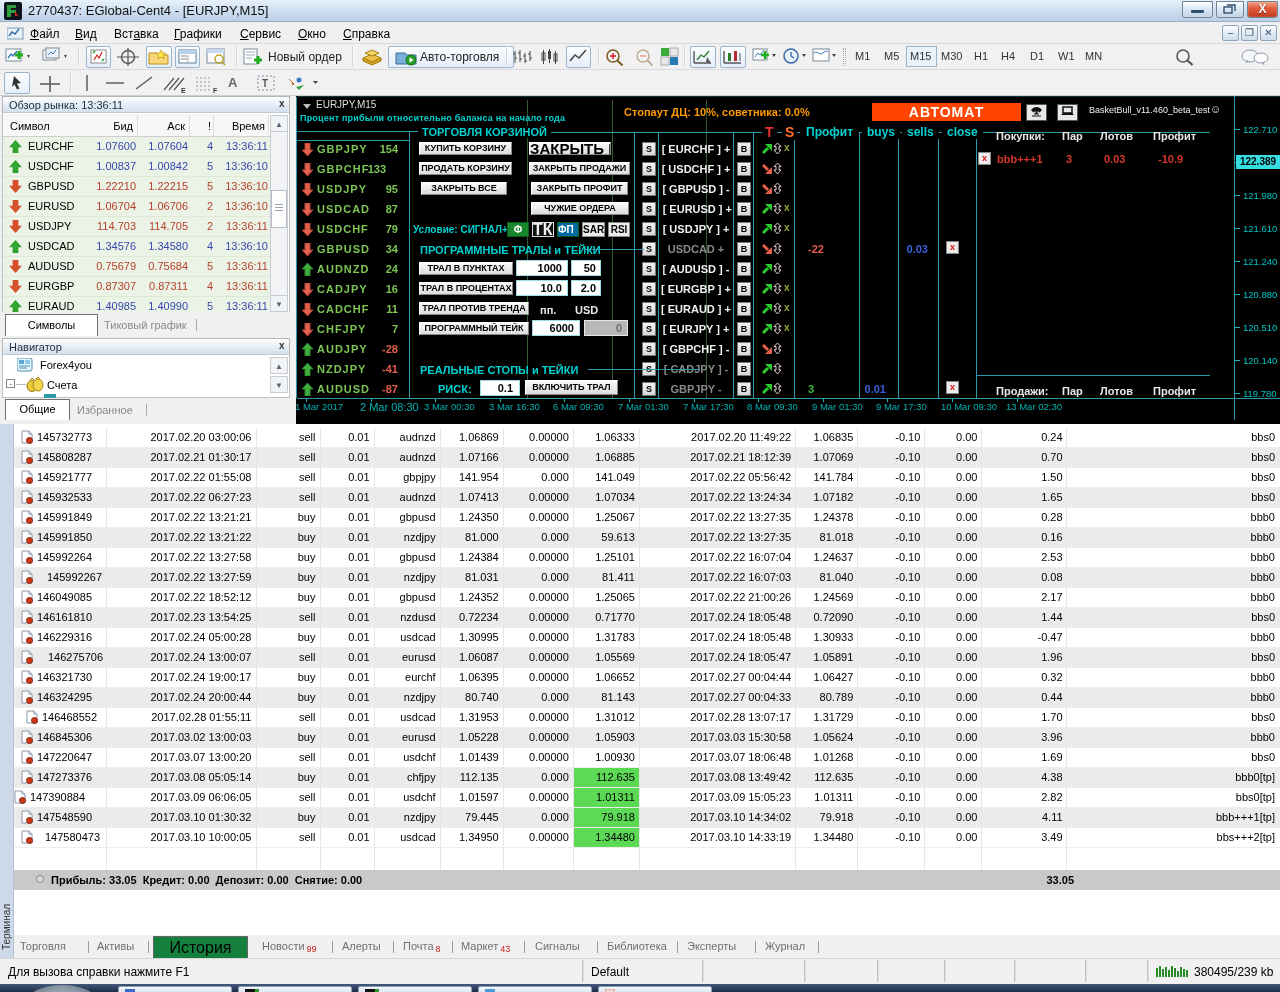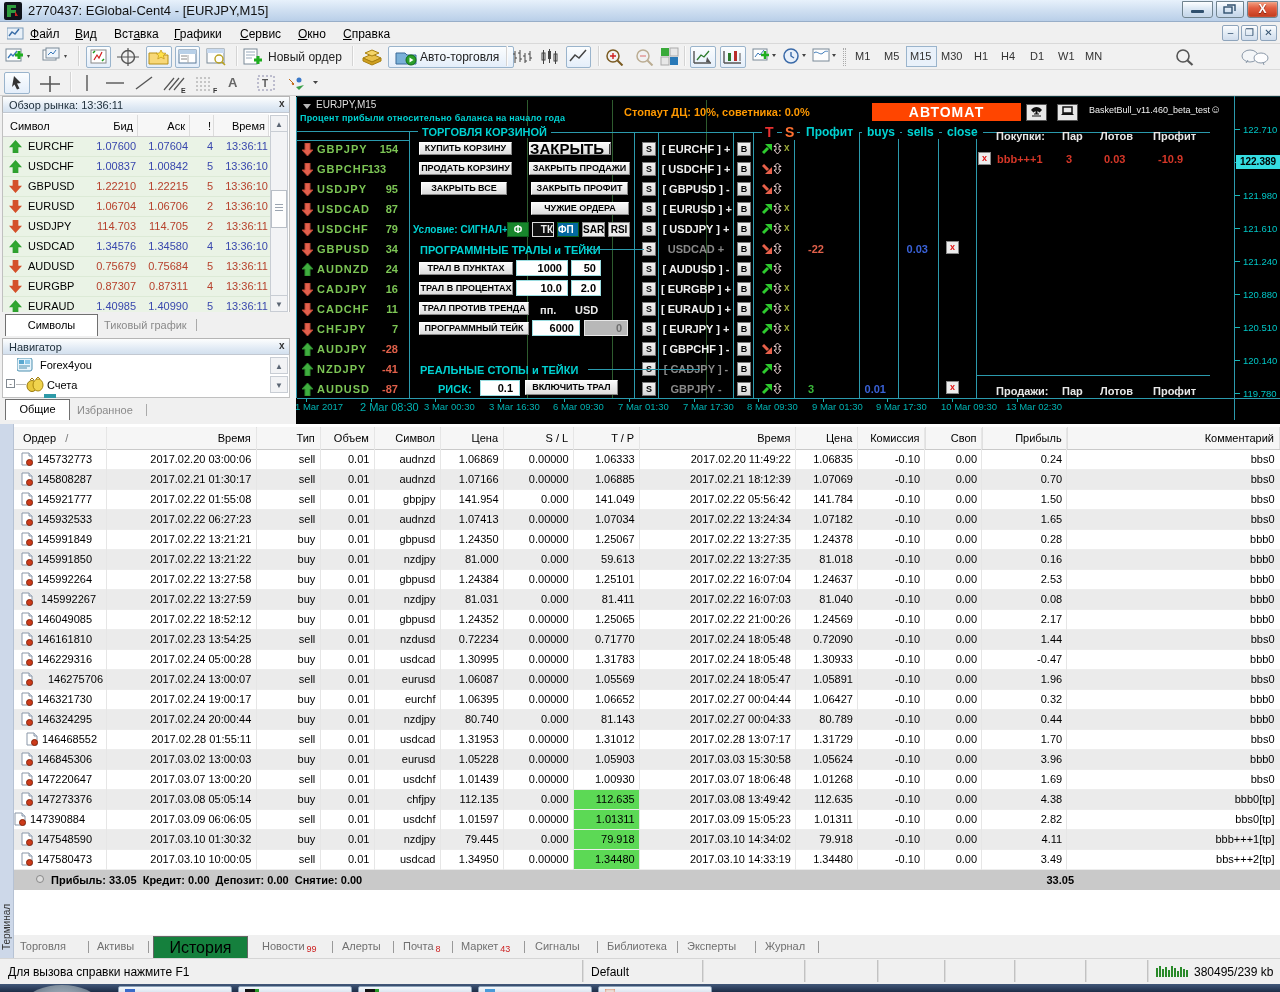--- a/index.html
+++ b/index.html
@@ -667,21 +667,21 @@
       </svg></div>
 <div class="ca btn3" style="left:127px;top:46px;width:93px;height:13px;font-size:9px;line-height:11px">КУПИТЬ КОРЗИНУ</div>
 <div class="ca btn3" style="left:237px;top:46px;width:82px;height:13px;font-size:15px;line-height:11px">ЗАКРЫТЬ ПОКУПКИ</div>
 <div class="ca btn3" style="left:127px;top:66px;width:93px;height:13px;font-size:9px;line-height:11px">ПРОДАТЬ КОРЗИНУ</div>
 <div class="ca btn3" style="left:237px;top:66px;width:101px;height:13px;font-size:9px;line-height:11px">ЗАКРЫТЬ ПРОДАЖИ</div>
 <div class="ca btn3" style="left:129px;top:86px;width:86px;height:13px;font-size:9px;line-height:11px">ЗАКРЫТЬ ВСЕ</div>
 <div class="ca btn3" style="left:239px;top:86px;width:97px;height:13px;font-size:9px;line-height:11px">ЗАКРЫТЬ ПРОФИТ</div>
 <div class="ca btn3" style="left:239px;top:106px;width:98px;height:13px;font-size:9px;line-height:11px">ЧУЖИЕ ОРДЕРА</div>
 <div class="ca cyt" style="left:121px;top:128px;font-size:10px">Условие: СИГНАЛ+</div>
 <div class="ca" style="left:215px;top:126px;width:22px;height:15px;background:#18862c;border:1px solid #0c5c1c;color:#fff;font-weight:bold;font-size:10px;text-align:center;line-height:14px">Ф</div>
-<div class="ca" style="left:240px;top:126px;width:22px;height:15px;background:#111;border:1px solid #ddd;color:#eee;font-weight:bold;font-size:10px;text-align:right;line-height:14px">ТК</div>
+<div class="ca" style="left:240px;top:126px;width:22px;height:15px;background:#111;border:1px solid #ddd;color:#eee;font-weight:bold;font-size:16px;text-align:left;line-height:14px">ТК</div>
 <div class="ca" style="left:265px;top:126px;width:22px;height:15px;background:#0369a1;border:1px solid #0c5c1c;color:#fff;font-weight:bold;font-size:10px;text-align:left;line-height:14px">ФП</div>
 <div class="ca" style="left:290px;top:126px;width:23px;height:15px;background:#ececec;border:1px solid #888;color:#000;font-weight:bold;font-size:10px;text-align:center;line-height:14px">SAR</div>
 <div class="ca" style="left:316px;top:126px;width:22px;height:15px;background:#ececec;border:1px solid #888;color:#000;font-weight:bold;font-size:10px;text-align:center;line-height:14px">RSI</div>
 <div class="ca cyt" style="left:128px;top:148px;font-size:11px">ПРОГРАММНЫЕ ТРАЛЫ и ТЕЙКИ</div>
 <div class="ca cl" style="left:292px;top:153px;width:60px;height:1px"></div>
 <div class="ca btn3" style="left:127px;top:166px;width:94px;height:13px;font-size:9px;line-height:11px">ТРАЛ В ПУНКТАХ</div>
 <div class="ca fld" style="left:224px;top:164px;width:52px;height:16px;line-height:14px;padding-right:5px">1000</div>
 <div class="ca fld" style="left:279px;top:164px;width:30px;height:16px;line-height:14px;padding-right:4px">50</div>
 <div class="ca btn3" style="left:127px;top:186px;width:94px;height:13px;font-size:9px;line-height:11px">ТРАЛ В ПРОЦЕНТАХ</div>
 <div class="ca fld" style="left:224px;top:184px;width:52px;height:16px;line-height:14px;padding-right:5px">10.0</div>
@@ -772,36 +772,20 @@
       <col style="width:70px">
       <col style="width:66px">
       <col style="width:156px">
       <col style="width:62px">
       <col style="width:67px">
       <col style="width:57px">
       <col style="width:85px">
       <col style="width:212px">
     </colgroup>
 <tbody>
-      <tr class="hh">
-        <td style="text-align:left;padding-left:9px">Ордер&nbsp;&nbsp;&nbsp;<span style="color:#777">/</span></td>
-        <td>Время</td>
-        <td>Тип</td>
-        <td>Объем</td>
-        <td>Символ</td>
-        <td>Цена</td>
-        <td>S / L</td>
-        <td>T / P</td>
-        <td>Время</td>
-        <td>Цена</td>
-        <td>Комиссия</td>
-        <td>Своп</td>
-        <td>Прибыль</td>
-        <td>Комментарий</td>
-      </tr>
 <tr class="tr0">
         <td style="text-align:left;padding-left:7px"><svg width="12" height="14" style="vertical-align:-3px">
             <path d="M1 1h7l3 3v9H1z" fill="#fff" stroke="#8a97a8"></path>
             <path d="M8 1v3h3" fill="#dde6f0" stroke="#8a97a8"></path>
             <circle cx="8.5" cy="10.5" r="3" fill="#cc3a1a" stroke="#8a2408"></circle>
           </svg><span style="margin-left:4px">145732773</span></td>
         <td>2017.02.20 03:00:06</td>
         <td>sell</td>
         <td>0.01</td>
         <td>audnzd</td>
@@ -933,21 +917,21 @@
         <td>-0.10</td>
         <td>0.00</td>
         <td>2.53</td>
         <td>bbb0</td>
       </tr>
 <tr class="tr1">
         <td style="text-align:left;padding-left:7px"><svg width="12" height="14" style="vertical-align:-3px">
             <path d="M1 1h7l3 3v9H1z" fill="#fff" stroke="#8a97a8"></path>
             <path d="M8 1v3h3" fill="#dde6f0" stroke="#8a97a8"></path>
             <circle cx="8.5" cy="10.5" r="3" fill="#cc3a1a" stroke="#8a2408"></circle>
-          </svg><span style="margin-left:8px">145992267</span></td>
+          </svg><span style="margin-left:14px">145992267</span></td>
         <td>2017.02.22 13:27:59</td>
         <td>buy</td>
         <td>0.01</td>
         <td>nzdjpy</td>
         <td>81.031</td>
         <td>0.000</td>
         <td>81.411</td>
         <td>2017.02.22 16:07:03</td>
         <td>81.040</td>
         <td>-0.10</td>
@@ -1193,21 +1177,21 @@
         <td>-0.10</td>
         <td>0.00</td>
         <td>4.11</td>
         <td>bbb+++1[tp]</td>
       </tr>
 <tr class="tr0">
         <td style="text-align:left;padding-left:7px"><svg width="12" height="14" style="vertical-align:-3px">
             <path d="M1 1h7l3 3v9H1z" fill="#fff" stroke="#8a97a8"></path>
             <path d="M8 1v3h3" fill="#dde6f0" stroke="#8a97a8"></path>
             <circle cx="8.5" cy="10.5" r="3" fill="#cc3a1a" stroke="#8a2408"></circle>
-          </svg><span style="margin-left:4px">147580473</span></td>
+          </svg><span style="margin-left:12px">147580473</span></td>
         <td>2017.03.10 10:00:05</td>
         <td>sell</td>
         <td>0.01</td>
         <td>usdcad</td>
         <td>1.34950</td>
         <td>0.00000</td>
         <td class="gc">1.34480</td>
         <td>2017.03.10 14:33:19</td>
         <td>1.34480</td>
         <td>-0.10</td>

